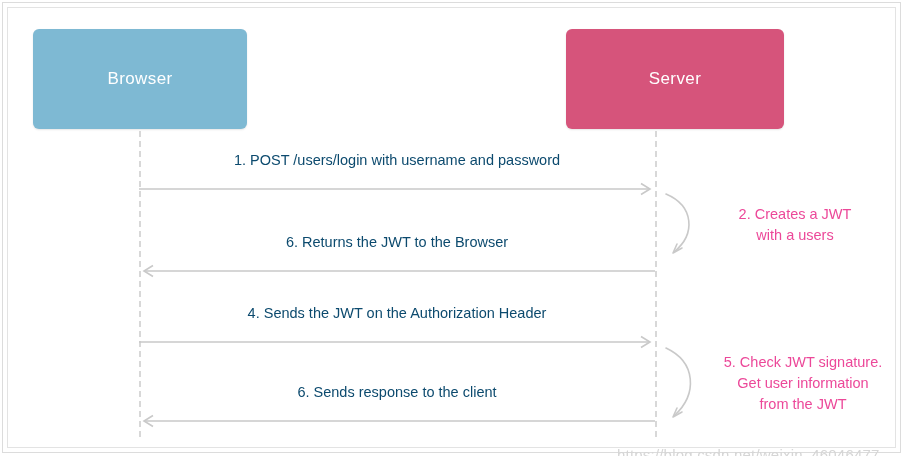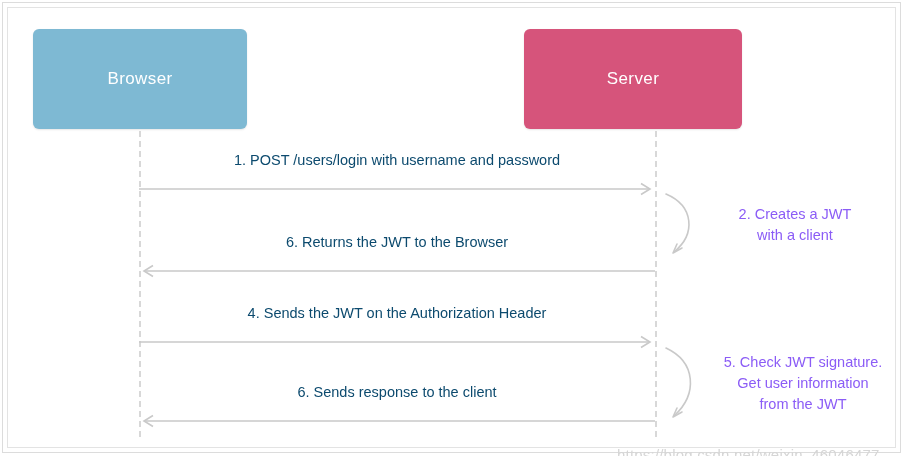--- a/index.html
+++ b/index.html
@@ -51,21 +51,21 @@
     letter-spacing: 0.4px;
     font-weight: 400;
   }
   #actor-browser {
     left: 33px;
     top: 29px;
     width: 214px;
     height: 100px;
   }
   #actor-server {
-    left: 524px;
+    left: 566px;
     top: 29px;
     width: 218px;
     height: 100px;
     align-items: center;
   }
 
   
   .lifeline {
     position: absolute;
     top: 131px;
@@ -107,21 +107,21 @@
     position: absolute;
   }
   .note-arc {
     position: absolute;
     left: 0;
     top: 0;
   }
   .note-text {
     position: absolute;
     font-size: 14.5px;
-    color: #8b5cf6;
+    color: #ec4899;
     line-height: 21px;
     text-align: center;
     white-space: nowrap;
   }
 
   .watermark {
     position: absolute;
     left: 617px;
     top: 424px;
     font-size: 15px;
@@ -163,21 +163,21 @@
 
   <div class="note" style="left:660px; top:190px; width:215px; height:72px;">
     <div class="note-arc">
       <svg width="56" height="72" viewBox="0 0 56 72">
         <path d="M6 4 C 34 16, 36 44, 14 62" fill="none" stroke="#c9c9c9" stroke-width="1.6" stroke-linecap="round"></path>
         <polyline points="22,58 13,63 17,54" fill="none" stroke="#c9c9c9" stroke-width="1.6" stroke-linecap="round" stroke-linejoin="round"></polyline>
       </svg>
     </div>
     <div class="note-text" style="left:56px; top:14px; width:158px;">
       <div>2. Creates a JWT</div>
-      <div>with a client</div>
+      <div>with a users</div>
     </div>
   </div>
 
   <div class="message" style="top:234px;">
     <div class="message-label">6. Returns the JWT to the Browser</div>
     <div class="message-arrow">
       <svg width="516" height="14" viewBox="0 0 516 14">
         <line x1="6" y1="7" x2="516" y2="7" stroke="#c9c9c9" stroke-width="1.6"></line>
         <polyline points="14,1.5 5,7 14,12.5" fill="none" stroke="#c9c9c9" stroke-width="1.6"></polyline>
       </svg>

